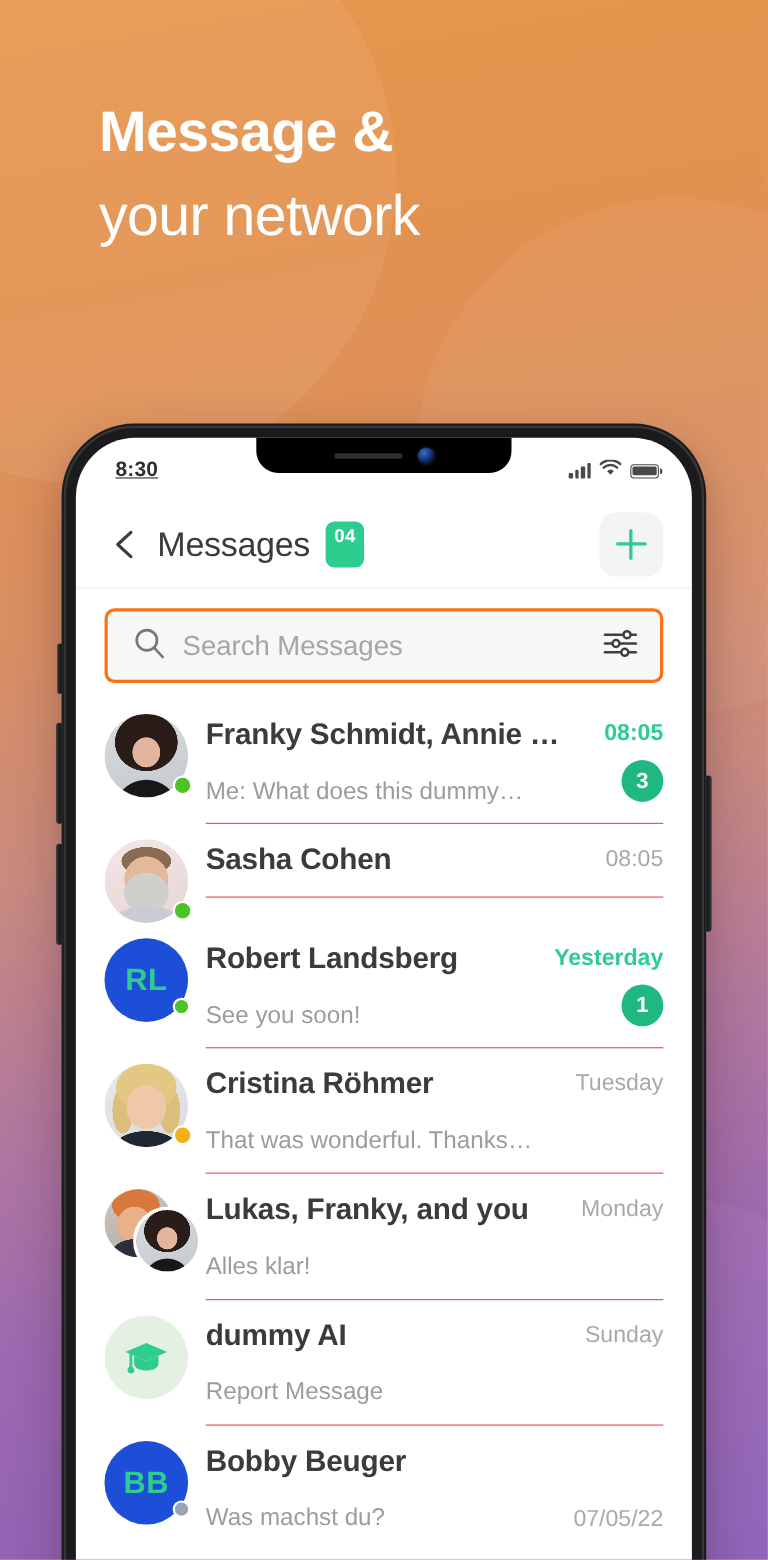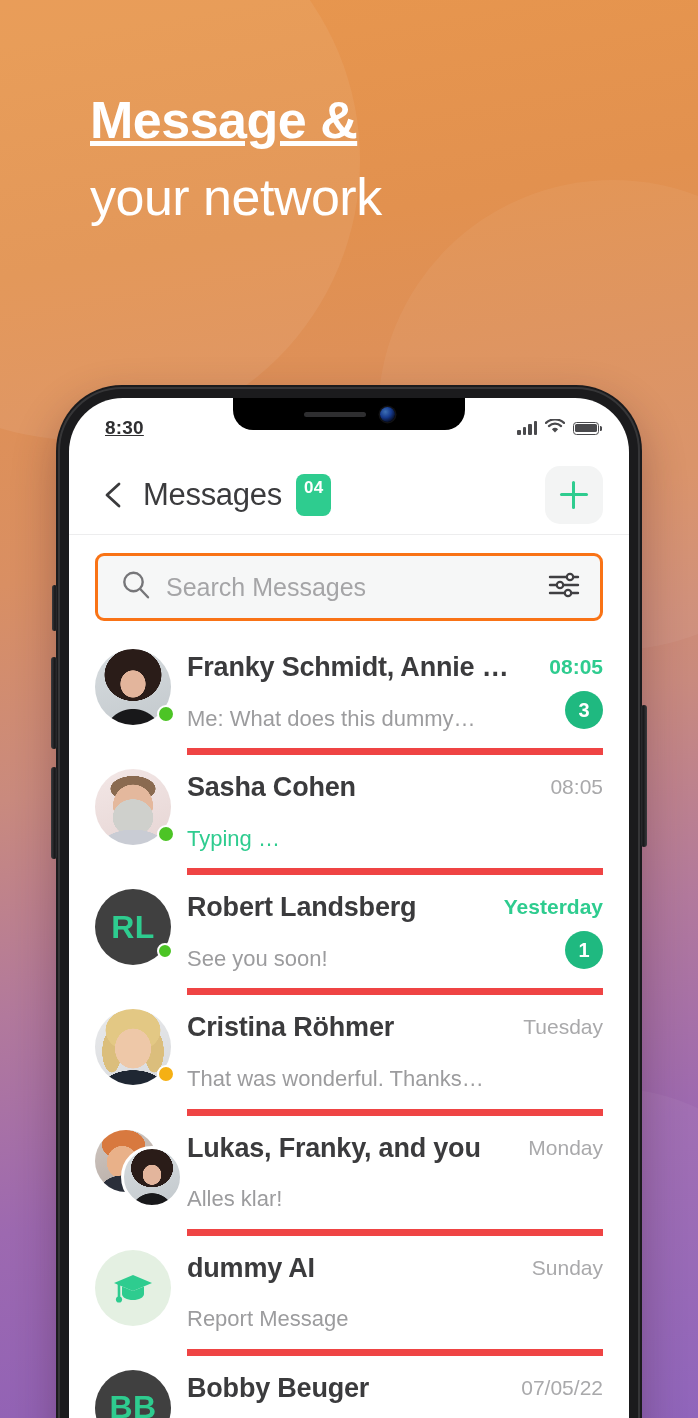--- a/index.html
+++ b/index.html
@@ -51,21 +51,21 @@
     position: absolute;
     left: 90px; top: 82px;
     width: 540px;
     color: #ffffff;
     font-size: 52px;
     line-height: 1.49;
     letter-spacing: -0.5px;
     font-weight: 300;
   }
   #headline .ln { display: block; white-space: nowrap; }
-  #headline b { font-weight: 700; text-decoration: underline; }
+  #headline b { font-weight: 700; }
 
   
   #phone {
     position: absolute;
     left: 56px; top: 385px;
     width: 586px; height: 1100px;
     background: #1b1b1d;
     border-radius: 66px;
     box-shadow: 0 18px 44px rgba(60,25,40,0.33);
     padding: 13px;
@@ -233,23 +233,23 @@
   }
   .av {
     width: 76px; height: 76px;
     border-radius: 50%;
     overflow: hidden;
     position: relative;
     background: #e9edef;
   }
   .av.initials {
     display: flex; align-items: center; justify-content: center;
-    background: #404040;
+    background: #1d4ed8;
     color: #2ecc8f;
-    font-size: 32px; font-weight: 700;
+    font-size: 28px; font-weight: 700;
     letter-spacing: 0.5px;
   }
   .av.iconav { background: #e4f0e2; display:flex; align-items:center; justify-content:center; }
   
   .ph-franky { background:
       radial-gradient(circle at 50% 118%, #18181a 0 30%, rgba(0,0,0,0) 31%),
       radial-gradient(ellipse at 50% 46%, #e3b59c 0 23%, rgba(0,0,0,0) 24%),
       radial-gradient(ellipse 60% 55% at 50% 34%, #2a1c18 0 62%, rgba(0,0,0,0) 63%),
       linear-gradient(160deg,#d7dcdf,#c3c9cd); }
   .ph-sasha { background:
@@ -285,24 +285,24 @@
   }
   .status-dot.online  { background: #4cc425; }
   .status-dot.away    { background: #f5b014; }
   .status-dot.offline { background: #9aa4b0; }
   .status-dot.small   { width: 16px; height: 16px; right: 14px; bottom: 6px; }
 
   .row .body {
     flex: 1 1 auto;
     min-width: 0;
     padding: 16px 0 16px 0;
-    border-bottom: 7px solid #ef4444;
+    border-bottom: 1px solid #ef4444;
     display: flex;
   }
-  .row:last-child .body { border-bottom: none; }
+  .row:last-child .body { border-bottom: none; align-items: flex-end; }
   .row .texts { flex: 1 1 auto; min-width: 0; }
   .row .name {
     font-size: 27px; font-weight: 600; color: #3b3b3d;
     letter-spacing: -0.2px;
     white-space: nowrap; overflow: hidden; text-overflow: ellipsis;
     line-height: 1.25;
   }
   .row .preview {
     font-size: 22px; color: #9c9c9e;
     margin-top: 21px;
@@ -431,21 +431,20 @@
           </div>
         </div>
         <div class="row">
           <div class="avatar-col">
             <div class="av ph-sasha"></div>
             <span class="status-dot online"></span>
           </div>
           <div class="body">
             <div class="texts">
               <div class="name">Sasha Cohen</div>
-              <div class="preview typing">Typing …</div>
             </div>
             <div class="meta">
               <div class="time">08:05</div>
             </div>
           </div>
         </div>
         <div class="row">
           <div class="avatar-col">
             <div class="av initials">RL</div>
             <span class="status-dot online small"></span>

